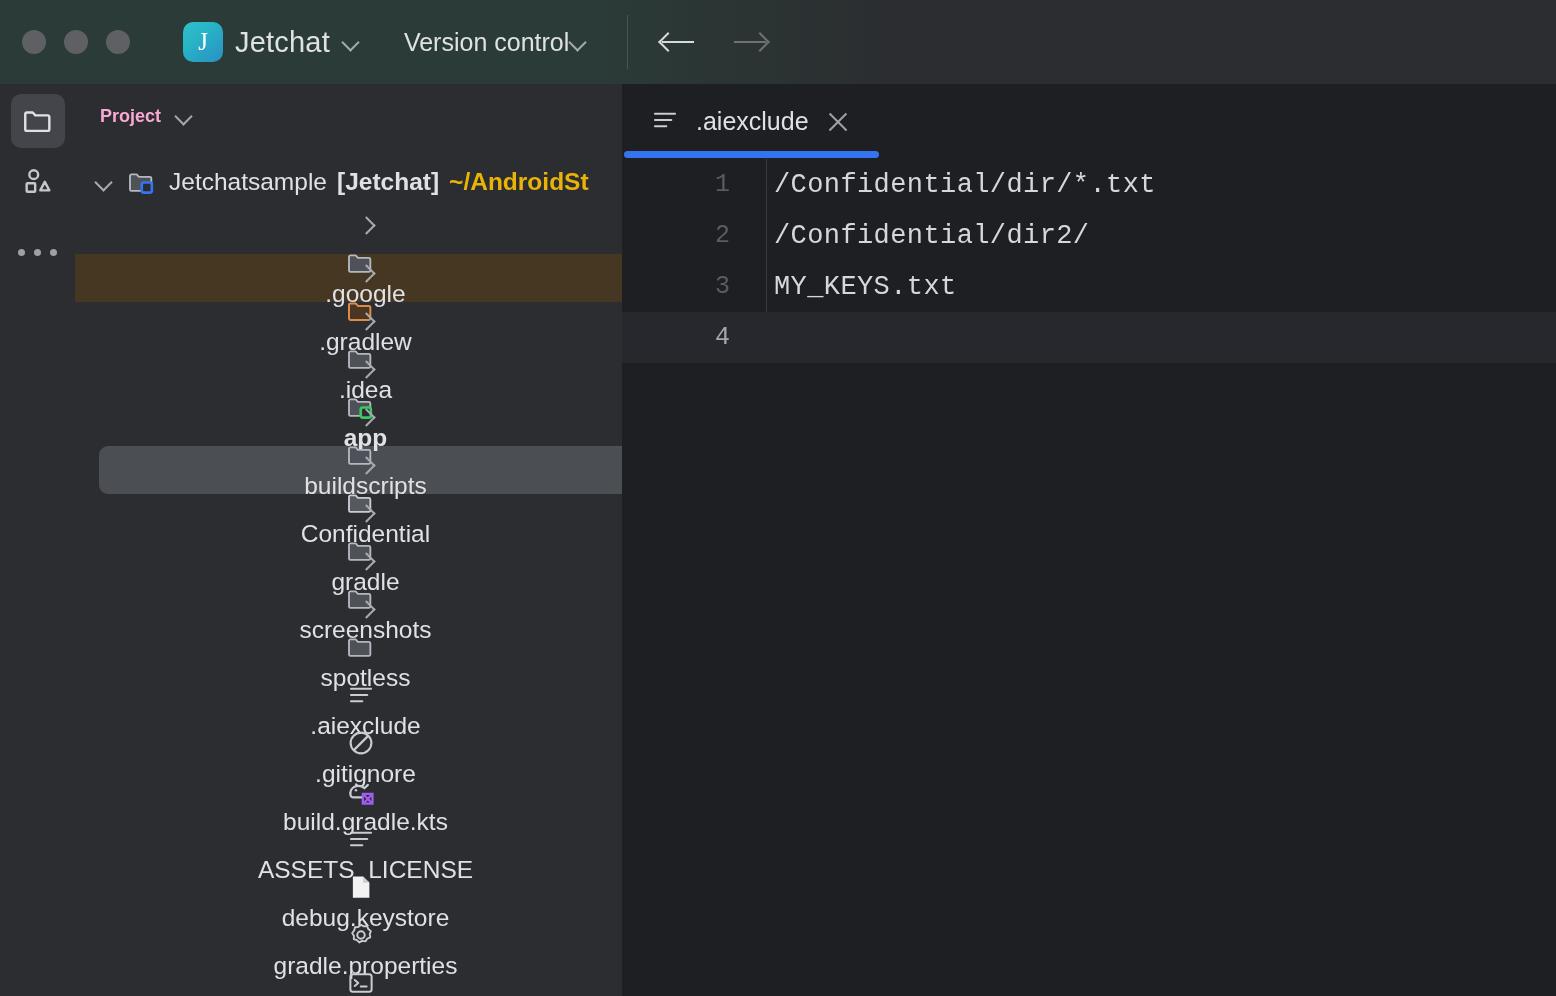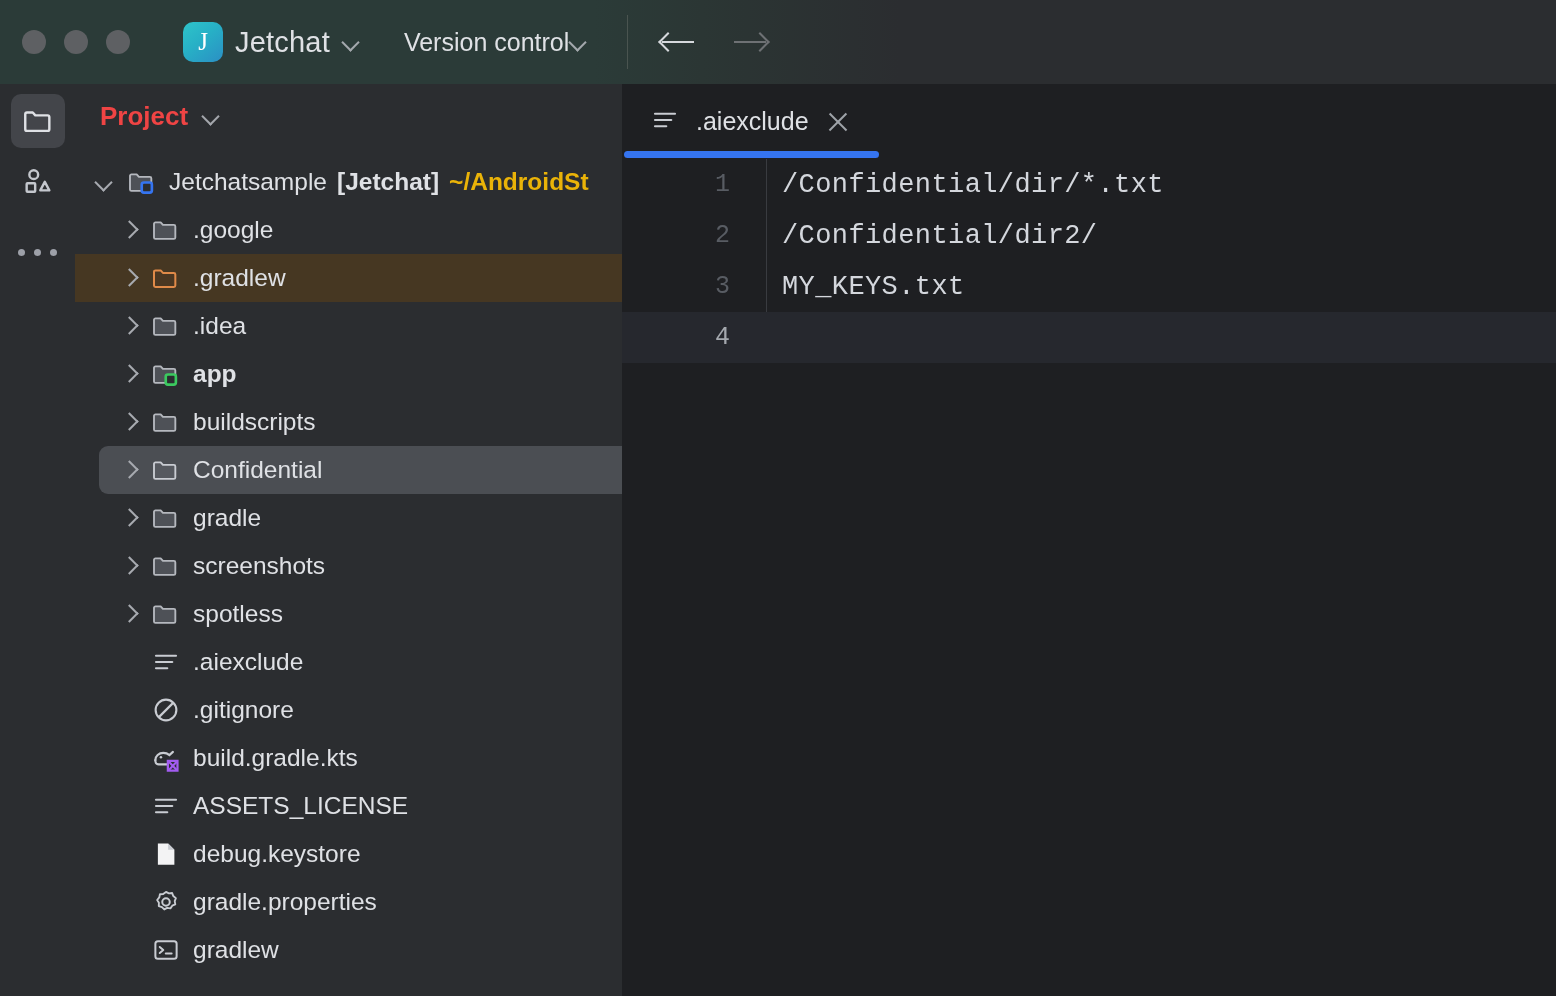--- a/index.html
+++ b/index.html
@@ -83,21 +83,21 @@
   .rail-dots { display: flex; gap: 9px; margin-top: 22px; }
   .rail-dots i { width: 7px; height: 7px; border-radius: 50%; background: #9da0a8; display: block; }
 
   
   .panel {
     flex: 0 0 547px; background: #2b2d30;
     display: flex; flex-direction: column; min-width: 0; position: relative;
     overflow: hidden;
   }
   .panel-head { height: 64px; display: flex; align-items: center; padding-left: 25px; gap: 14px; flex: 0 0 64px; }
-  .panel-title { color: #ef4444; font-size: 26px; font-weight: bold; }
+  .panel-title { color: #f9a8d4; font-size: 18px; font-weight: bold; }
   .tree { flex: 1 1 auto; padding-top: 10px; overflow: hidden; text-align: right; }
 
   .row {
     position: relative; height: 48px;
     display: flex; align-items: center; gap: 0;
     padding-left: 10px; white-space: nowrap;
   }
   .row.excluded { background: #463722; }
   .row.selected::before {
     content: ""; position: absolute; left: 24px; right: -75px; top: 0; bottom: 0;
@@ -114,21 +114,21 @@
   .twisty.open::after {
     left: 12px; top: 14px;
     border-top: none; border-right: 2.2px solid #a7aab0; border-bottom: 2.2px solid #a7aab0;
     transform: rotate(45deg);
   }
   .twisty.none::after { display: none; }
   .icon { width: 34px; height: 34px; flex: 0 0 34px; display: flex; align-items: center; justify-content: center; margin-right: 10px; }
   .label { color: #dfe1e5; font-size: 24.5px; }
   .label.bold { font-weight: bold; }
   .label.sub { color: #eab308; font-weight: bold; margin-left: 10px; }
-  .indent-1 { padding-left: 34px; }
+  .indent-1 { padding-left: 34px; flex-direction: column; }
 
   
   .editor { flex: 1 1 auto; background: #1e1f22; display: flex; flex-direction: column; min-width: 0; }
   .tabbar { height: 75px; flex: 0 0 75px; position: relative; display: flex; align-items: center; }
   .tab { display: flex; align-items: center; gap: 16px; padding: 0 30px 0 28px; height: 100%; }
   .tab-label { color: #dfe1e5; font-size: 25px; }
   .tab-close { width: 26px; height: 26px; position: relative; }
   .tab-close::before, .tab-close::after {
     content: ""; position: absolute; left: 1px; top: 12px; width: 24px; height: 2.2px; background: #9fa3a9;
   }
@@ -143,21 +143,20 @@
     flex: 0 0 144px; text-align: right; padding-right: 36px;
     color: #585c63; font-size: 25px;
     font-family: "Liberation Mono", monospace;
   }
   .codeline.caret .gutter { color: #a4a8ae; }
   .gutter-rule { position: absolute; left: 144px; top: 0; width: 1px; background: #393b40; }
   .codetext {
     flex: 1 1 auto; padding-left: 8px;
     color: #d4d7dd; font-size: 27px; letter-spacing: .4px;
     font-family: "Liberation Mono", monospace;
-    margin-left: 8px;
   }
 </style>
 </head>
 <body>
 
 <div class="app">
 
   <div class="titlebar">
     <div class="titlebar-tint"></div>
 

